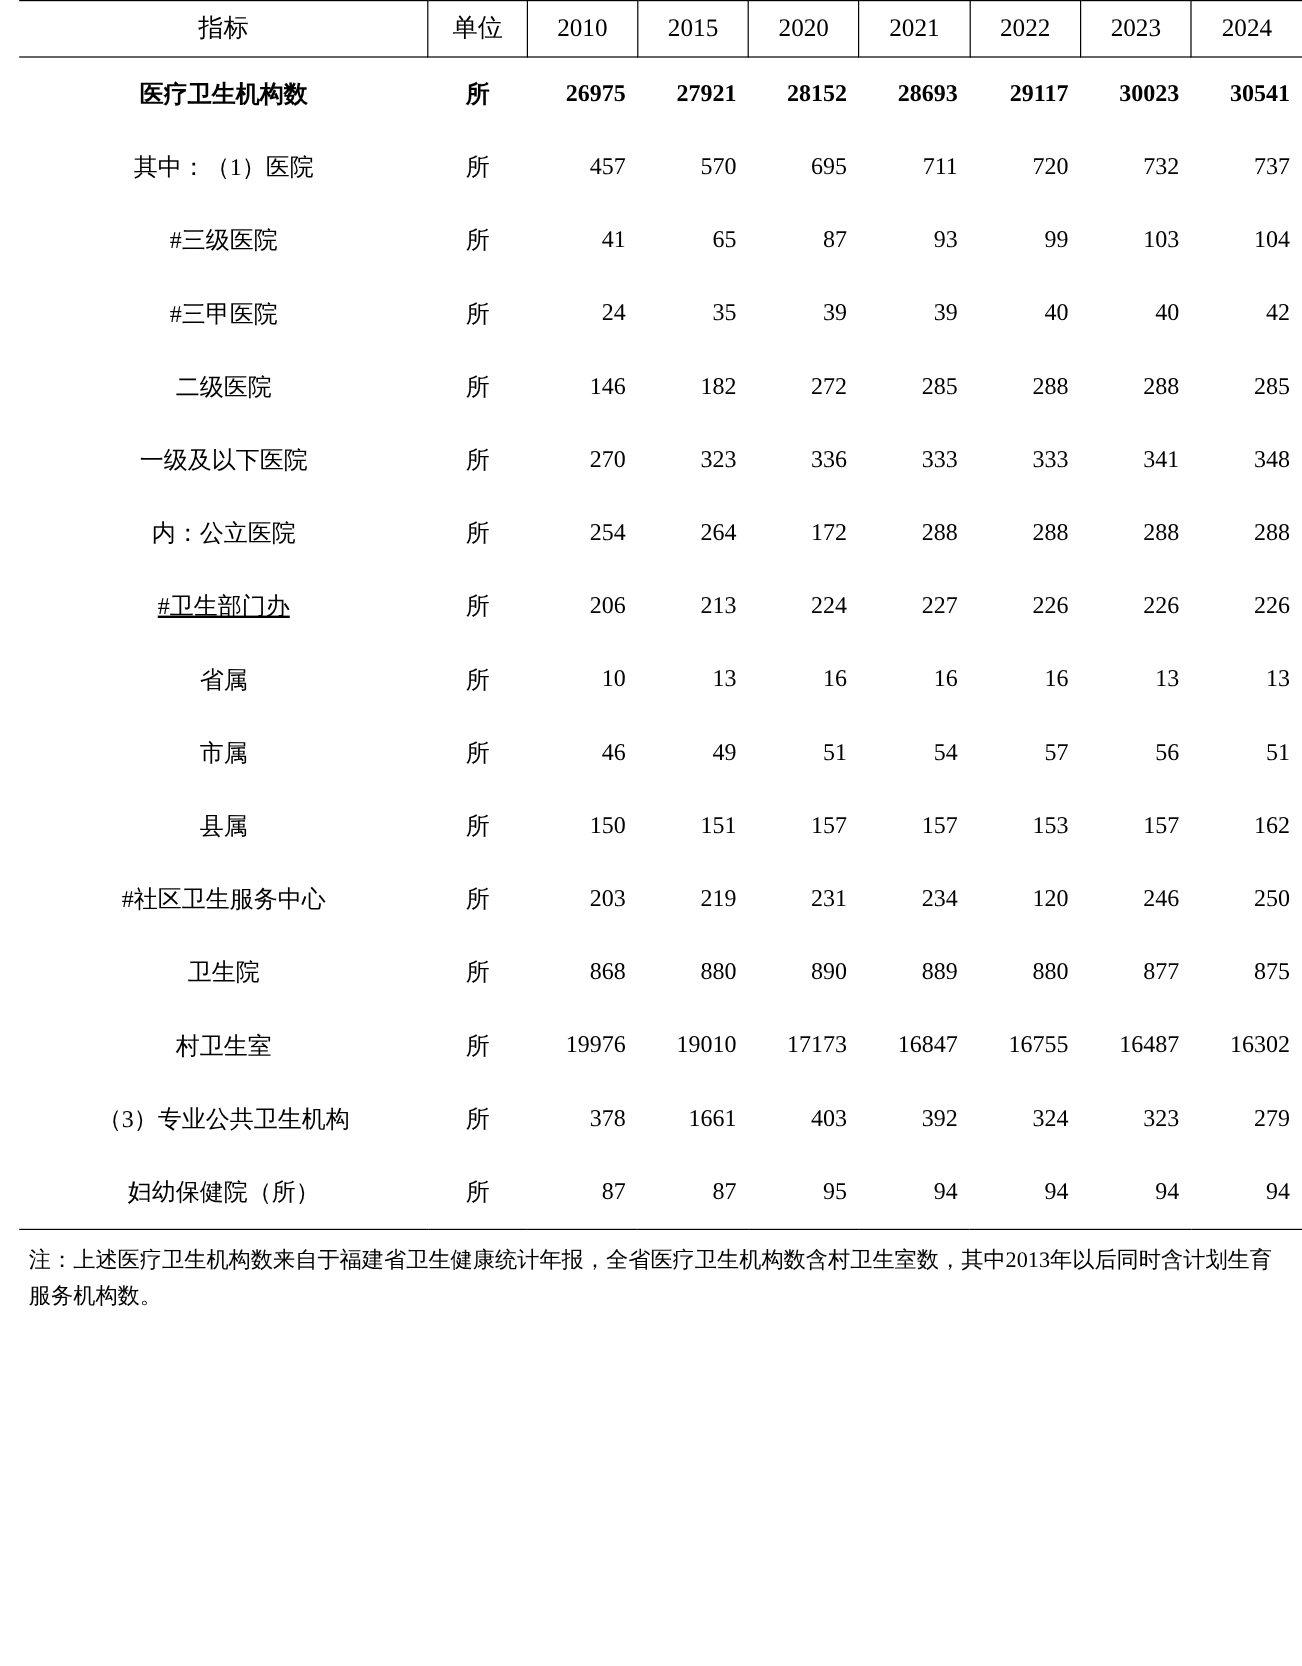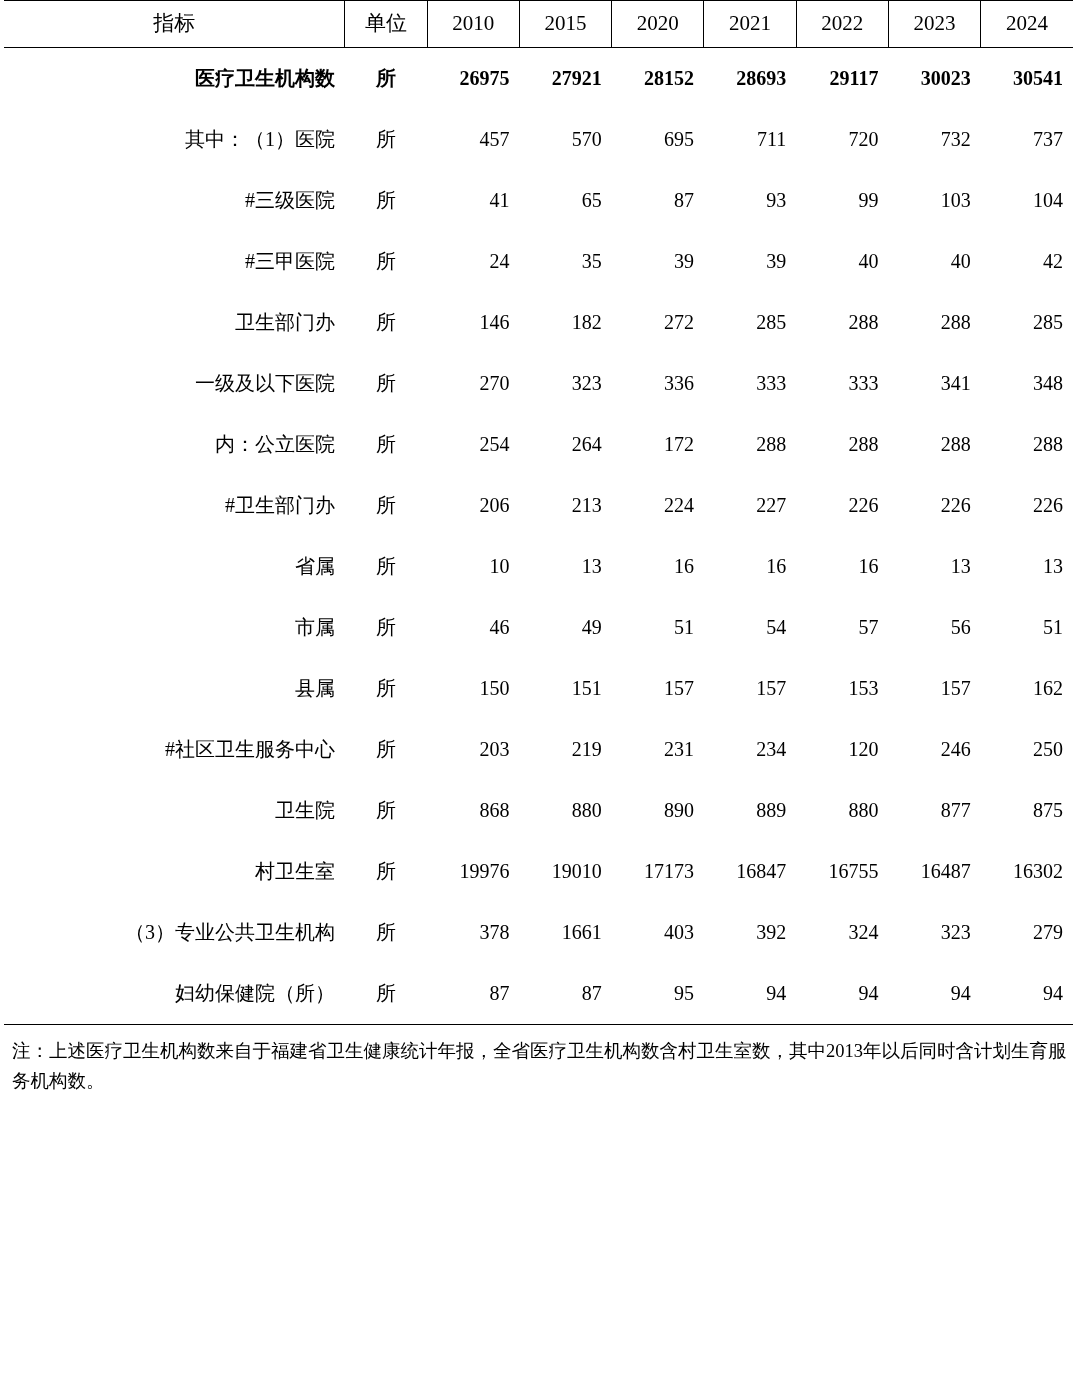--- a/index.html
+++ b/index.html
@@ -8,21 +8,21 @@
     background: #ffffff;
   }
   body {
     width: 1085px;
     font-family: "Liberation Serif", "DejaVu Serif", serif;
     color: #000000;
   }
   .sheet {
     width: 1085px;
     box-sizing: border-box;
-    padding: 0 4px;
+    padding: 0 16px;
   }
   table.stat {
     border-collapse: collapse;
     width: 1069px;
     table-layout: fixed;
     font-size: 20px;
   }
   table.stat col.c-label { width: 340px; }
   table.stat col.c-unit  { width: 82px; }
   table.stat col.c-year  { width: 92px; }
@@ -50,21 +50,21 @@
     border-right: none;
   }
 
   table.stat tbody td {
     padding: 17px 10px 17px 10px;
     vertical-align: middle;
     white-space: nowrap;
     font-size: 20px;
   }
   table.stat tbody td.label {
-    text-align: right;
+    text-align: center;
   }
   table.stat tbody td.unit {
     text-align: center;
   }
   table.stat tbody td.num {
     text-align: right;
     font-family: "Liberation Serif", "DejaVu Serif", serif;
   }
   tr.bold td {
     font-weight: bold;
@@ -77,21 +77,21 @@
     padding-bottom: 15px;
   }
 
   
   .i0 { padding-left: 0px; }
   .i1 { padding-left: 4px; }
   .i2 { padding-left: 108px; }
   .i3 { padding-left: 130px; }
   .i4 { padding-left: 118px; }
   .i5 { padding-left: 72px; }
-  .i6 { padding-left: 130px; }
+  .i6 { padding-left: 130px; text-decoration: underline; }
   .i7 { padding-left: 166px; }
   .i8 { padding-left: 120px; }
   .i9 { padding-left: 86px; }
   .i10 { padding-left: 100px; }
   .i11 { padding-left: 118px; }
   .i12 { padding-left: 94px; }
   .i13 { padding-left: 86px; }
 
   .note {
     font-size: 18.5px;
@@ -173,21 +173,21 @@
         <td class="num">24</td>
         <td class="num">35</td>
         <td class="num">39</td>
         <td class="num">39</td>
         <td class="num">40</td>
         <td class="num">40</td>
         <td class="num">42</td>
       </tr>
 
       <tr>
-        <td class="label i4">卫生部门办</td>
+        <td class="label i4">二级医院</td>
         <td class="unit">所</td>
         <td class="num">146</td>
         <td class="num">182</td>
         <td class="num">272</td>
         <td class="num">285</td>
         <td class="num">288</td>
         <td class="num">288</td>
         <td class="num">285</td>
       </tr>
 

